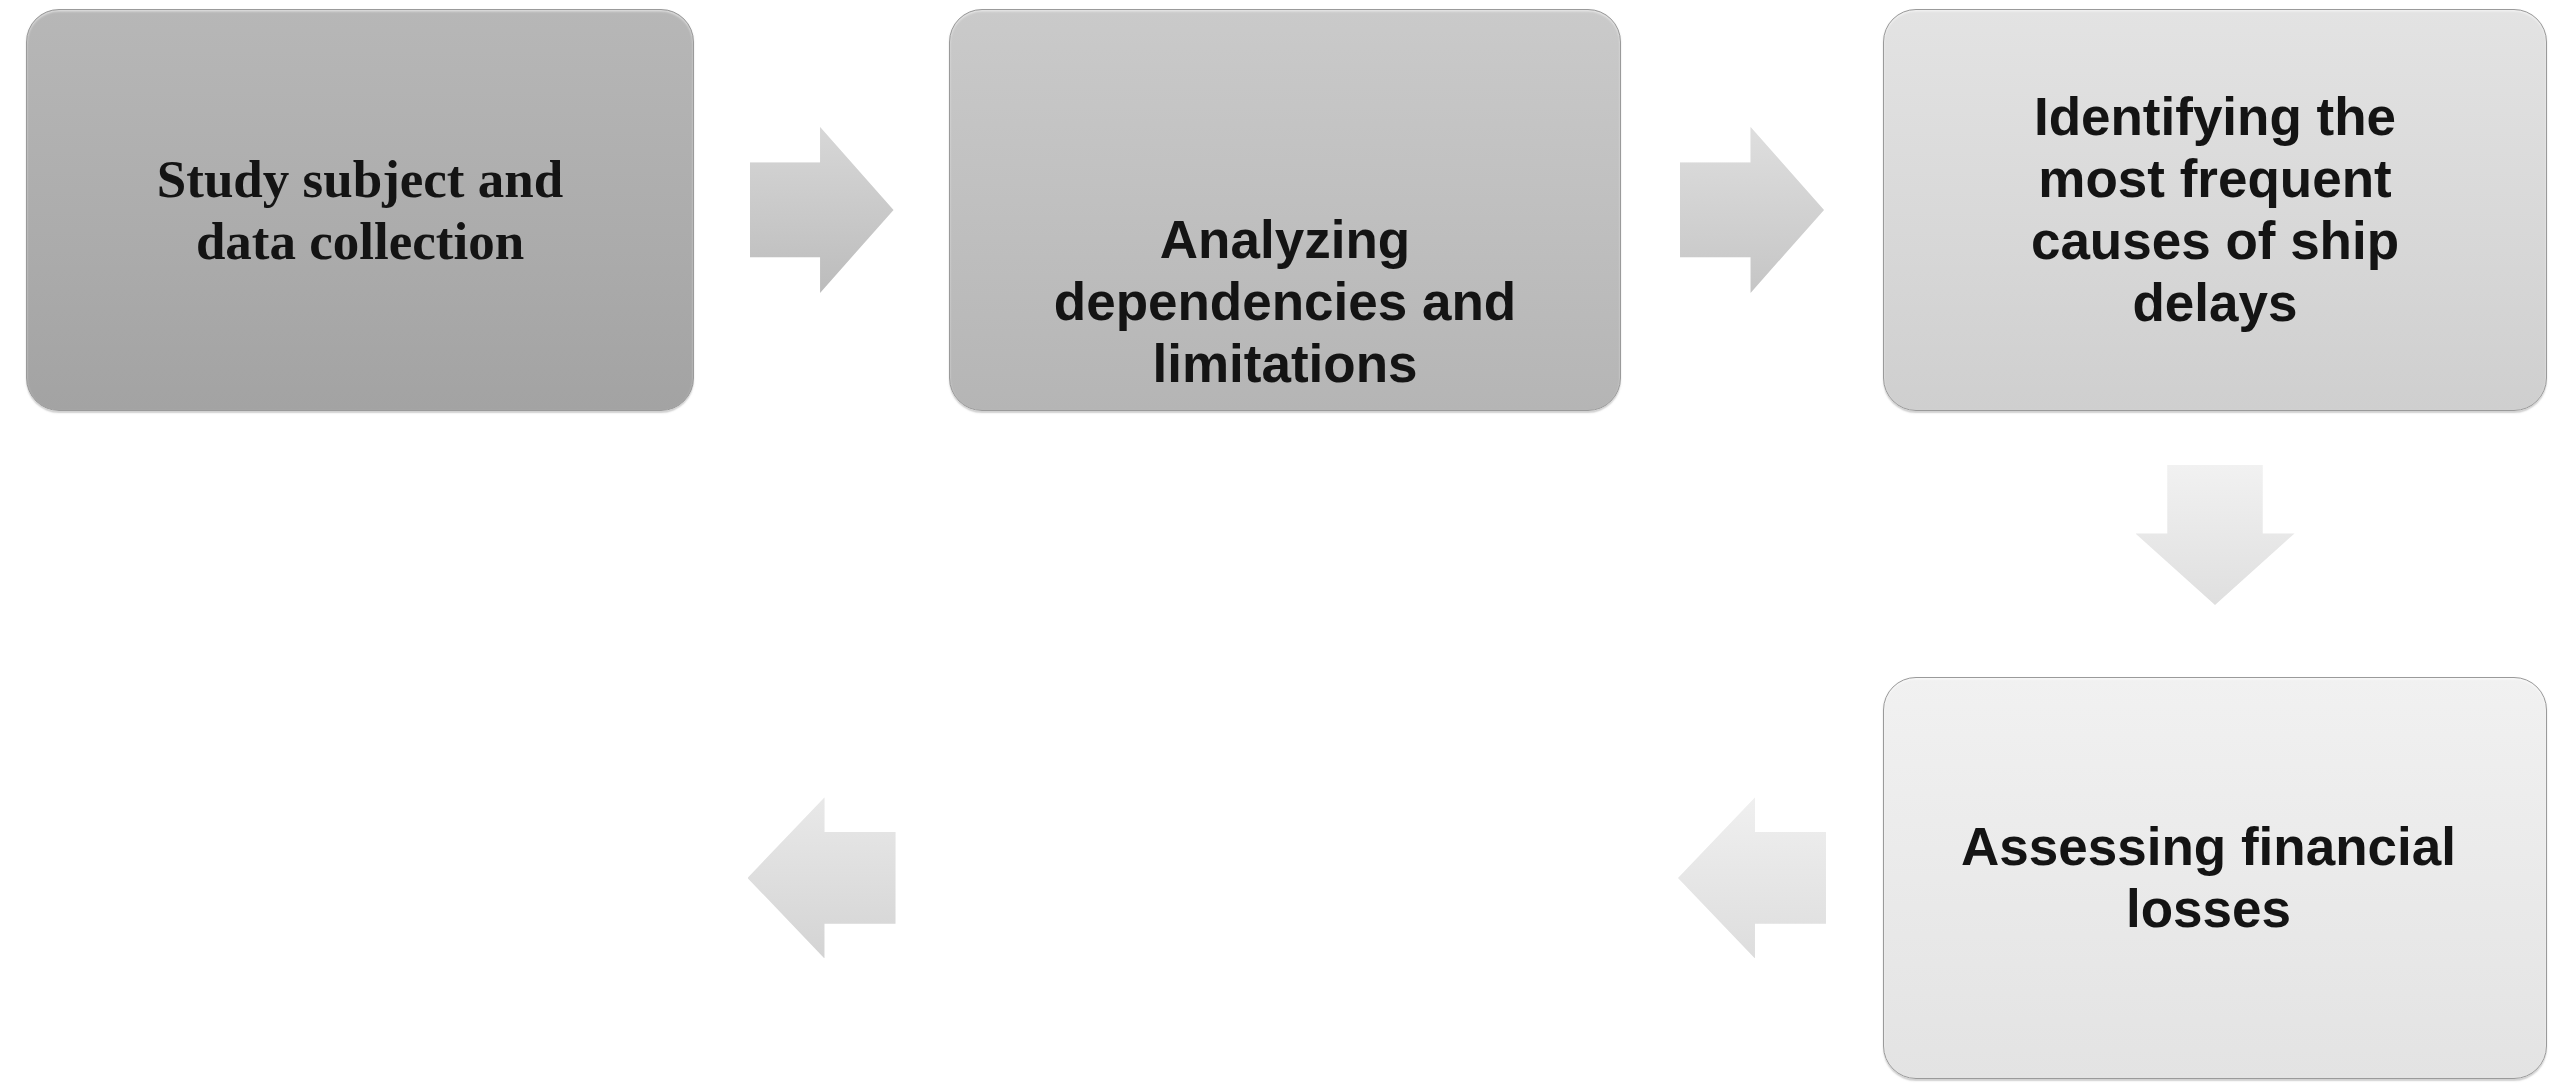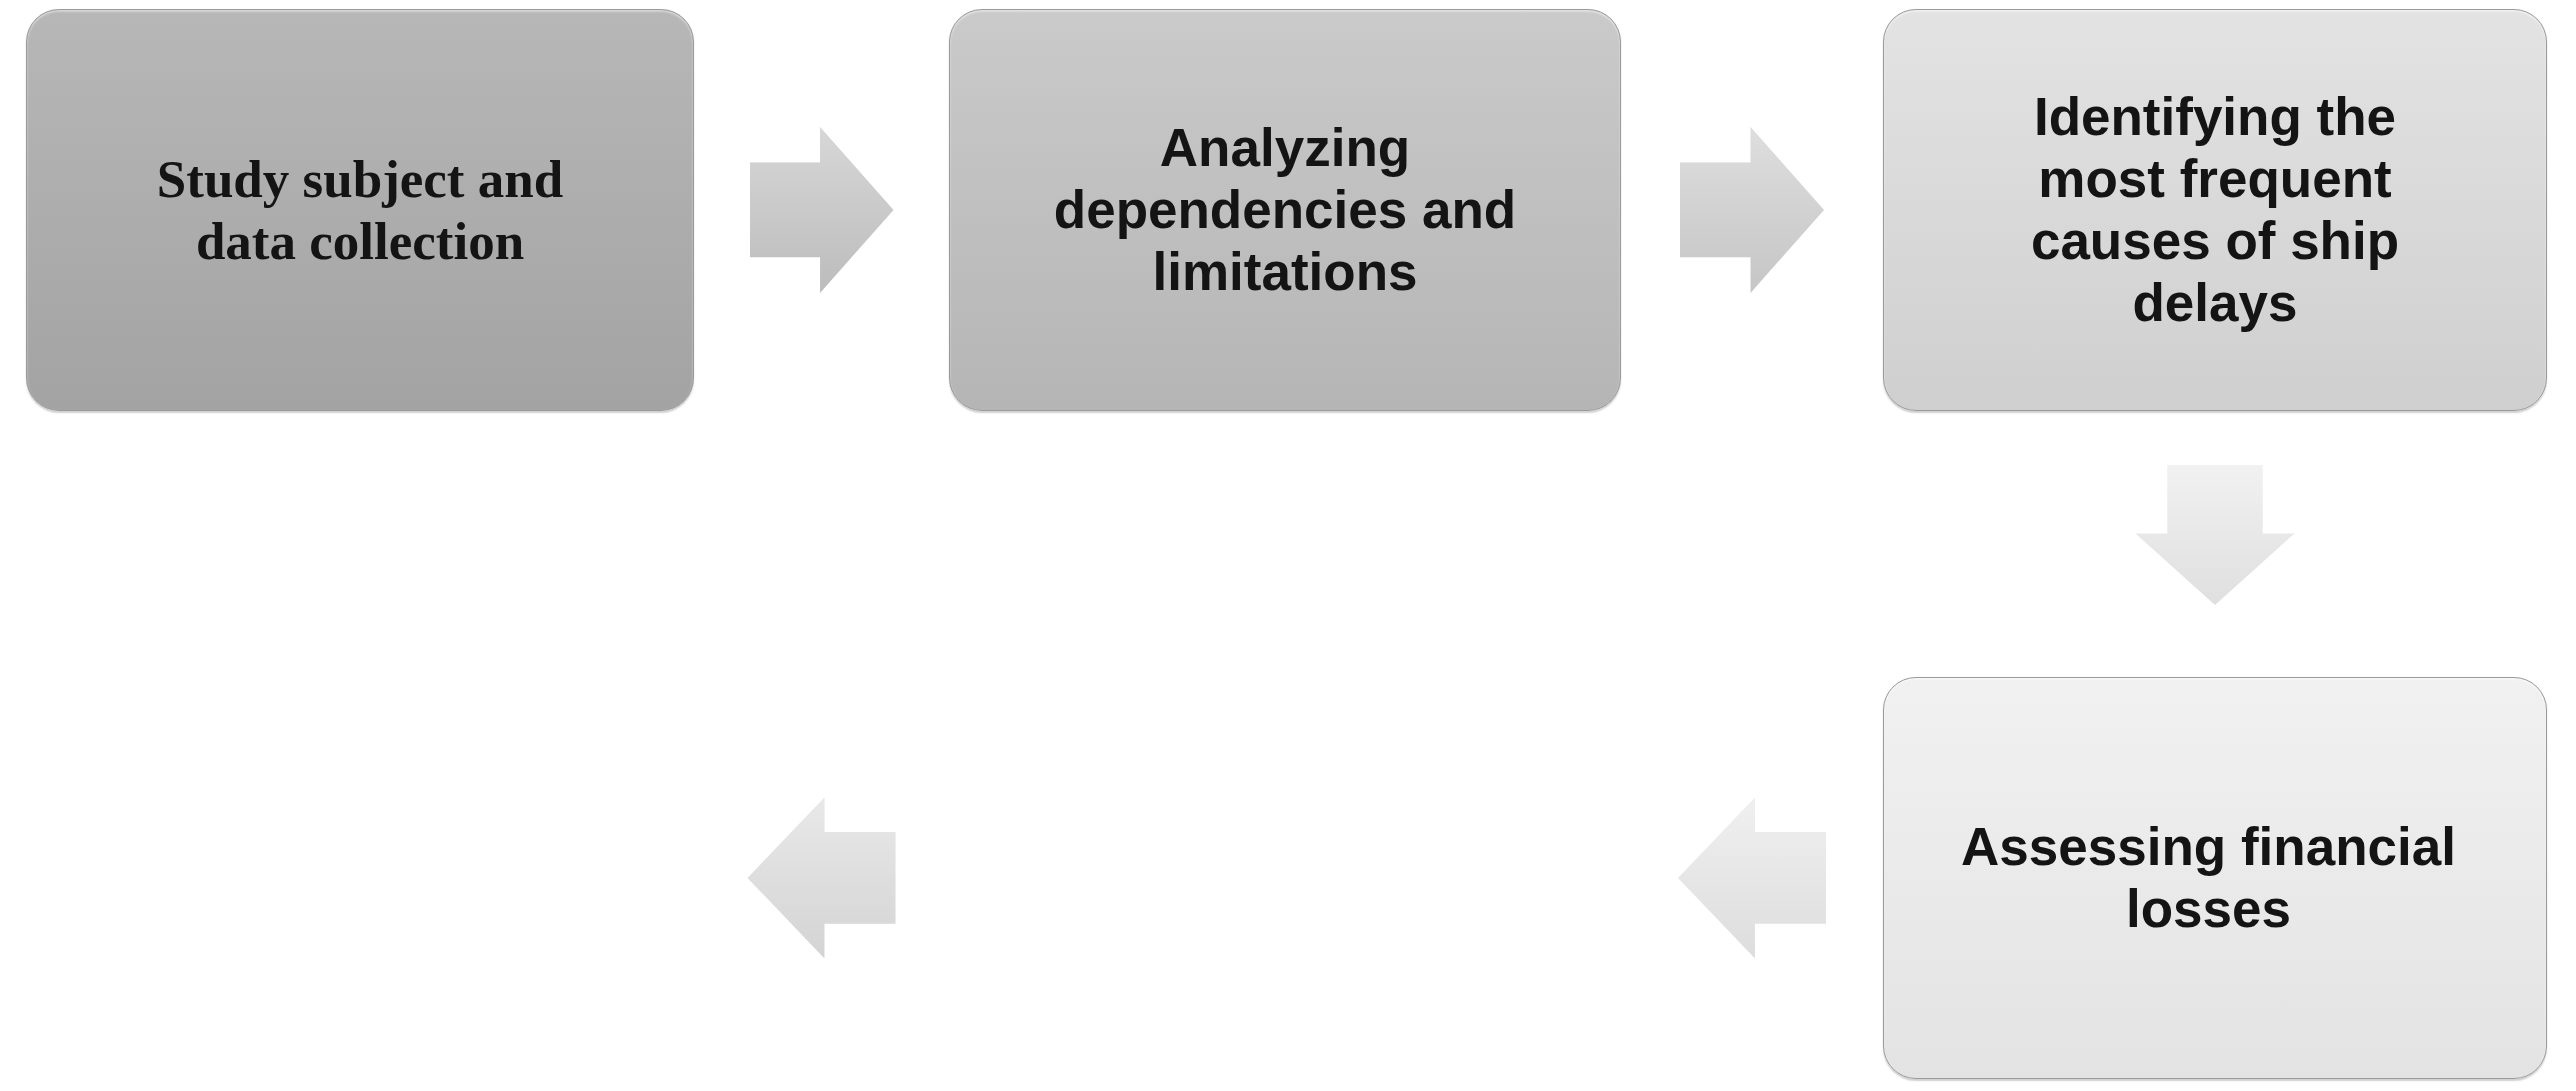--- a/index.html
+++ b/index.html
@@ -66,21 +66,21 @@
     height: 140px;
     clip-path: polygon(20% 0%, 80% 0%, 80% 49%, 100% 49%, 50% 100%, 0% 49%, 20% 49%);
     grid-column: 5;
     grid-row: 2;
     justify-self: center;
     margin-top: 54px;
   }
   
   .pos-r1c1 { grid-column: 1; grid-row: 1; font-family: Liberation Serif, serif; }
   .pos-r1a1 { grid-column: 2; grid-row: 1; }
-  .pos-r1c2 { grid-column: 3; grid-row: 1; }
+  .pos-r1c2 { grid-column: 3; grid-row: 1; align-items: flex-end; }
   .pos-r1a2 { grid-column: 4; grid-row: 1; }
   .pos-r1c3 { grid-column: 5; grid-row: 1; }
   .pos-r2c3 { grid-column: 5; grid-row: 3; padding-left: 9px; }
   .pos-r2a2 { grid-column: 4; grid-row: 3; }
   .pos-r2c2 { grid-column: 3; grid-row: 3; }
   .pos-r2a1 { grid-column: 2; grid-row: 3; }
   .pos-r2c1 { grid-column: 1; grid-row: 3; }
 </style>
 </head>
 <body>

